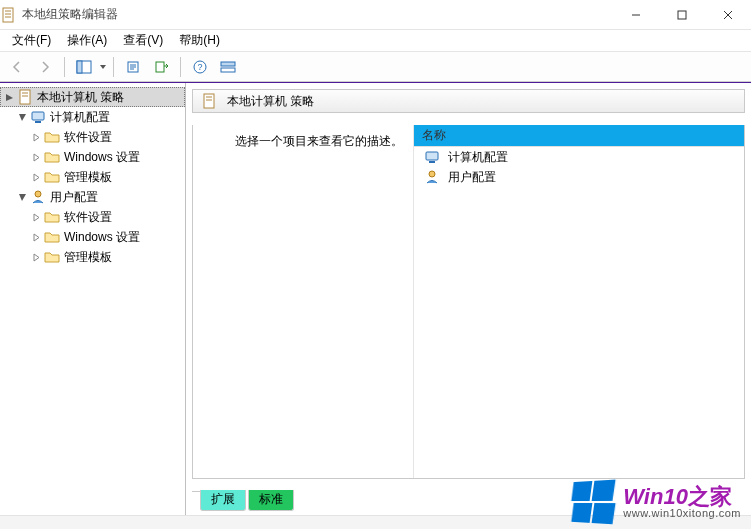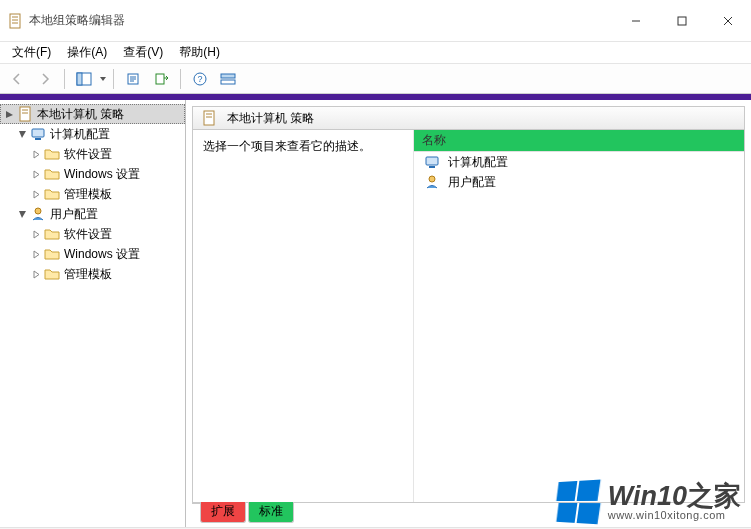--- a/index.html
+++ b/index.html
@@ -1,80 +1,80 @@
 <!DOCTYPE html>
 <html><head>
 <meta charset="utf-8">
 <style>
   * { box-sizing: border-box; margin: 0; padding: 0; font-family: "Microsoft YaHei", "Segoe UI", Tahoma, sans-serif; }
   body { width: 751px; height: 529px; background: #fff; font-size: 12px; color: #000; overflow: hidden; position: relative; }
 
   
-  .titlebar { height: 42px; display: flex; align-items: center; padding-left: 7px; background: #fff; border-bottom: 1px solid #e5e5e5; }
+  .titlebar { height: 30px; display: flex; align-items: center; padding-left: 0; background: #fff; border-bottom: 1px solid #e5e5e5; }
   .titlebar .icon-slot { width: 16px; height: 16px; margin-right: 6px; display: inline-flex; align-items: center; justify-content: center;}
   .titlebar .title { color: #444; font-size: 12px; flex: 1; }
   .winbtns { display: flex; height: 100%; }
   .winbtn { width: 46px; display: flex; align-items: center; justify-content: center; color: #555; }
   .winbtn svg { width: 10px; height: 10px; }
 
   
   .menubar { height: 22px; display: flex; align-items: flex-start; padding: 0 4px; border-bottom: 1px solid #e5e5e5; }
   .menuitem { padding: 2px 8px; font-size: 12px; color: #000; }
 
   
   .toolbar { height: 30px; display: flex; align-items: center; padding: 0 4px; gap: 2px; border-bottom: 1px solid #d0d0d0; background: #fdfdfd;}
   .tbtn { width: 26px; height: 24px; border: 1px solid transparent; display: inline-flex; align-items: center; justify-content: center; border-radius: 2px; }
   .tbtn.disabled { opacity: .4; }
   .tsep { width: 1px; height: 20px; background: #c8c8c8; margin: 0 4px; }
   .dropdown-arrow { width:8px; display:inline-flex; align-items:center; justify-content:center;}
 
   
-  .main { display: flex; height: calc(529px - 30px - 22px - 30px - 14px); border-top: 6px solid #4c1d95; }
+  .main { display: flex; height: calc(529px - 30px - 22px - 30px - 14px); border-top: 1px solid #4c1d95; text-align: right; }
   .treepane { width: 186px; border-right: 1px solid #c0c0c0; overflow: auto; padding-top: 4px; background:#fff; }
   .contentpane { flex: 1; display: flex; flex-direction: column; position: relative; }
 
   
   .tree ul { list-style: none; }
   .tree li { white-space: nowrap; }
   .node { display: flex; align-items: center; height: 20px; padding-right: 6px; }
   .node.sel { background: #d9d9d9; border:1px dotted #7a7a7a; }
   .twisty { width: 12px; height: 12px; display: inline-flex; align-items: center; justify-content: center; margin-left: 2px; }
   .nicon { width: 16px; height: 16px; margin: 0 4px 0 2px; display: inline-flex; align-items:center; justify-content:center; }
   .nlabel { font-size: 12px; }
   .indent1 { padding-left: 14px; }
   .indent2 { padding-left: 28px; }
 
   
   .contentheader { height: 24px; background: linear-gradient(#fdfdfd,#ececec); border: 1px solid #c9c9c9; margin: 6px 6px 0 6px; display: flex; align-items: center; padding: 0 6px; gap: 6px;}
-  .contentbody { flex: 1; margin: 0 6px; border: 1px solid #c9c9c9; border-top: none; display: flex; }
+  .contentbody { flex: 1; margin: 12px 6px; border: 1px solid #c9c9c9; border-top: none; display: flex; }
   .desc-col { width: 220px; padding: 8px 10px; font-size: 12px; color:#000; }
   .list-col { flex:1; border-left: 1px solid #e5e5e5; }
-  .list-header { height: 22px; border-bottom: 1px solid #e0e0e0; display:flex; align-items:center; padding-left:8px; background:#22c55e; color:#333;}
+  .list-header { height: 22px; border-bottom: 1px solid #e0e0e0; display:flex; align-items:center; padding-left:8px; background:#0ea5e9; color:#333;}
   .list-row { height: 20px; display:flex; align-items:center; padding-left:8px; gap:4px;}
 
   
   .tabstrip { height: 22px; margin: 0 6px 2px 6px; display:flex; align-items:flex-start; }
   .tabstrip .lead { width:8px; border-top:1px solid #c9c9c9; height:1px; margin-top:0;}
-  .tab { border:1px solid #c9c9c9; border-top:none; border-radius: 0 0 3px 3px; padding:1px 10px 2px; margin-right:2px; background:#ef4444; font-size:12px; position:relative; top:-1px;}
+  .tab { border:1px solid #c9c9c9; border-top:none; border-radius: 0 0 3px 3px; padding:1px 10px 2px; margin-right:2px; background:#5eead4; font-size:12px; position:relative; top:-1px;}
   .tab.inactive { background:#22c55e; }
 
   
   .statusbar { height:14px; background:#f4f4f4; border-top:1px solid #e3e3e3;}
 
   
   .watermark { position:absolute; right:10px; bottom:6px; display:flex; align-items:center; gap:10px; pointer-events:none;}
   .watermark .logo { display:flex; gap:2px; }
   .watermark .logo span { width:20px; height:20px; background:#0078d7; }
   .watermark .logo span:nth-child(1){ transform: skewX(-8deg);}
   .watermark .logo span:nth-child(2){ transform: skewX(-8deg);}
   .watermark .logo span:nth-child(3){ transform: skewX(-8deg);}
   .watermark .logo span:nth-child(4){ transform: skewX(-8deg);}
   .watermark .logo { display:grid; grid-template-columns: 20px 20px; grid-template-rows:20px 20px; gap:2px; transform: perspective(60px) rotateY(-10deg);}
   .watermark .txtblock { line-height:1.05;}
-  .watermark .big { font-size:27px; font-style:italic; font-weight:600; color:#404040;}
+  .watermark .big { font-size:22px; font-style:italic; font-weight:600; color:#a21caf;}
   .watermark .big b { font-style:normal; }
   .watermark .url { font-size:11px; color:#555; letter-spacing:.5px;}
 
   
   svg { display:block; }
 </style>
 </head>
 <body>
 
 <div class="titlebar">

